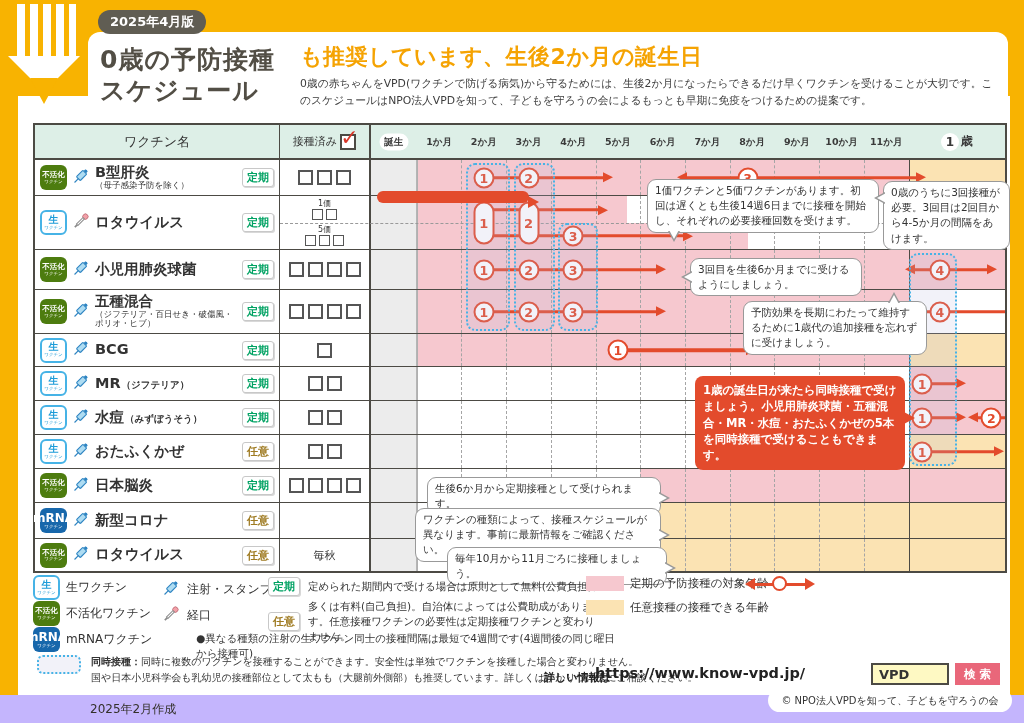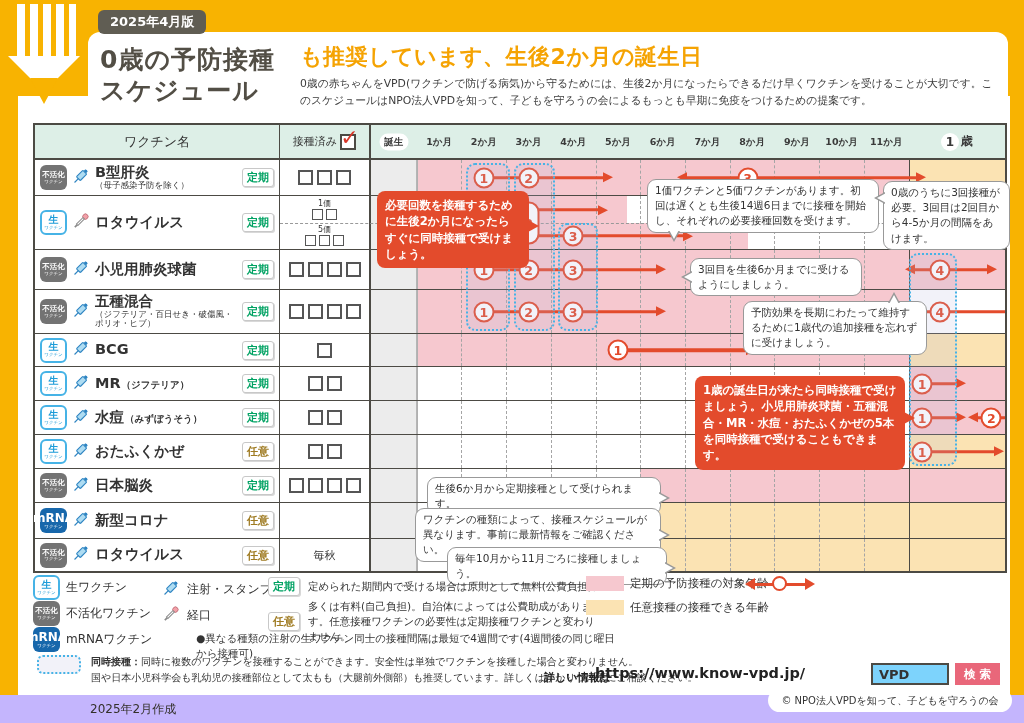--- a/index.html
+++ b/index.html
@@ -2,21 +2,21 @@
 <html><head>
 <meta charset="utf-8">
 <style>
   * { box-sizing: border-box; margin: 0; padding: 0; }
   html,body { width:1024px; height:723px; }
   body { position:relative; background:#f8b301; font-family:"DejaVu Sans","Liberation Sans",sans-serif; overflow:hidden; }
 
   
   .white-main { position:absolute; left:18px; top:96px; width:992px; height:599px; background:#fff; }
   .header-card { position:absolute; left:88px; top:32px; width:920px; height:86px; background:#fff; border-radius:12px 12px 0 0; }
-  .edition-badge { position:absolute; left:98px; top:10px; background:#605d53; color:#fff; font-size:13px; font-weight:bold; padding:3px 12px; border-radius:6px; z-index:3; }
+  .edition-badge { position:absolute; left:98px; top:10px; background:#605d53; color:#fff; font-size:13px; font-weight:bold; padding:3px 12px; border-radius:12px; z-index:3; }
   .main-title { position:absolute; left:100px; top:44px; font-size:25px; font-weight:bold; color:#524e45; line-height:1.25; letter-spacing:1px; z-index:3; }
   .headline { position:absolute; left:300px; top:42px; font-size:22px; font-weight:bold; color:#f5a302; letter-spacing:0.5px; z-index:3; }
   .intro { position:absolute; left:300px; top:76px; width:700px; font-size:10.8px; color:#3c3c3c; line-height:1.55; z-index:3; }
 
   
   .logo { position:absolute; left:0; top:0; width:88px; height:96px; background:#f8b301; z-index:2; }
   .logo .stripes { position:absolute; left:12px; top:4px; width:64px; height:52px;
     background:repeating-linear-gradient(90deg,#f8b301 0 5px,#fff 5px 13px); }
   .logo .tri-big { position:absolute; left:8px; top:56px; width:0; height:0;
     border-left:36px solid transparent; border-right:36px solid transparent; border-top:36px solid #fff; }
@@ -42,21 +42,21 @@
   .vrow:last-child { border-bottom:none; }
   .c-name { width:245px; border-right:1.5px solid #4c4a44; display:flex; align-items:center; gap:4px; padding:1px 3px 1px 5px; position:relative; z-index:2; background:#fff; }
   .c-check { width:91px; border-right:2px solid #4c4a44; display:flex; align-items:center; justify-content:center; gap:4px; position:relative; z-index:2; background:#fff; flex-direction:column; }
   .c-tl { flex:1; position:relative; overflow:hidden; }
 
   
   .tbadge { width:27px; height:25px; border-radius:6px; display:flex; flex-direction:column; align-items:center; justify-content:center; flex:none; line-height:1; }
   .tbadge .bt { font-weight:bold; }
   .tbadge .bb { font-size:4.5px; margin-top:1px; }
   .tb-live { background:#fff; border:2px solid #46b3e6; color:#1e9cd8; } .tb-live .bt { font-size:10px; }
-  .tb-inactivated { background:#737373; color:#fff; } .tb-inactivated .bt { font-size:7.5px; }
+  .tb-inactivated { background:#4d7c0f; color:#fff; } .tb-inactivated .bt { font-size:7.5px; }
   .tb-mrna { background:#1767ab; color:#fff; } .tb-mrna .bt { font-size:12px; }
 
   .ricon { width:20px; height:22px; flex:none; }
   .nameblock { flex:1; min-width:0; line-height:1.1; }
   .nm { font-size:14.5px; font-weight:bold; color:#333; }
   .nmsub { font-size:8.5px; color:#333; line-height:1.15; }
   .nmsub-inline { font-size:9.5px; font-weight:bold; margin-left:1px; }
   .catbadge { flex:none; background:#fff; border:1px solid #c8c8c8; box-shadow:1px 1px 0 #d8d8d8; border-radius:3px; font-size:11px; font-weight:bold; padding:1px 4px; margin-right:2px; }
   .cat-teiki { color:#00a263; } .cat-nini { color:#9f7b22; }
 
@@ -108,21 +108,21 @@
   .arr-demo .ci { position:absolute; left:27px; top:0; width:15px; height:15px; border-radius:50%; background:#fff; border:2.5px solid #e34b2c; }
 
   
   .notes { position:absolute; left:33px; top:653px; width:974px; height:42px; z-index:4; }
   .syncicon { position:absolute; left:4px; top:2px; width:44px; height:19px; border:2.5px dotted #46b3e6; border-radius:6px; background:rgba(185,185,220,0.18); }
   .note-line1 { position:absolute; left:58px; top:2px; font-size:10px; color:#333; }
   .note-line2 { position:absolute; left:58px; top:18px; font-size:10px; color:#333; }
   .note-bold { font-weight:bold; }
   .info-label { position:absolute; left:511px; top:17px; font-size:11px; font-weight:bold; color:#222; }
   .info-url { position:absolute; left:562px; top:12px; font-size:14.5px; font-weight:bold; color:#222; }
-  .kw-box { position:absolute; left:838px; top:10px; width:78px; height:22px; border:2px solid #4c4a44; background:#7dd3fc; font-family:inherit; font-size:13px; font-weight:bold; color:#333; padding:0 0 0 6px; }
+  .kw-box { position:absolute; left:838px; top:10px; width:78px; height:22px; border:2px solid #4c4a44; background:#fef9c3; font-family:inherit; font-size:13px; font-weight:bold; color:#333; padding:0 0 0 6px; }
   .kw-btn { position:absolute; left:922px; top:10px; width:45px; height:22px; background:#e9677a; color:#fff; border:none; font-family:inherit; font-size:11.5px; font-weight:bold; letter-spacing:4px; padding-left:4px; }
   .footband { position:absolute; left:0; top:695px; width:1024px; height:28px; background:#c4b5fd; z-index:5; }
   .made-label { position:absolute; left:90px; top:6px; font-size:12px; color:#33302a; }
   .copyright { position:absolute; left:768px; top:-6px; width:244px; height:23px; background:#fff; border-radius:12px; display:flex; align-items:center; justify-content:center; font-size:10px; color:#333; }
 
   
   svg .syr-body { fill:#aedcf2; stroke:#2f85c2; stroke-width:1.3; }
   svg .syr-line { stroke:#2f85c2; stroke-width:1.4; }
   svg .drop-bulb { fill:#f2a0a8; stroke:#c06a74; stroke-width:1; }
   svg .drop-tube { fill:#fff; stroke:#8a8a8a; stroke-width:1.2; }
@@ -710,21 +710,21 @@
           <div class="gline gl-dark" style="left: 84.7962%;"></div>
         </div>
       </div>
     </div>
 <div class="boxes-overlay">
       <div class="syncbox" style="left: 14.8276%; width: 6.91223%; top: 3px; height: 168px;"></div>
       <div class="syncbox" style="left: 22.3041%; width: 6.48903%; top: 3px; height: 168px;"></div>
       <div class="syncbox" style="left: 29.2163%; width: 6.34796%; top: 63px; height: 108px;"></div>
       <div class="syncbox" style="left: 84.232%; width: 7.47649%; top: 93px; height: 213px;"></div>
     </div>
-    <div class="callout co-red" style="left: 342px; top: 66px; width: 152px;"><span>必要回数を接種するために生後2か月になったらすぐに同時接種で受けましょう。</span><div class="tl tl-right" style="right: -10px; top: 38%; border-top: 6px solid transparent; border-bottom: 6px solid transparent; border-left: 11px solid rgb(227, 75, 44);"></div></div>
+    <div class="callout co-red" style="left: 342px; top: 66px; width: 152px;"><div class="tl tl-right" style="right: -10px; top: 38%; border-top: 6px solid transparent; border-bottom: 6px solid transparent; border-left: 11px solid rgb(227, 75, 44);"></div></div>
     <div class="callout co-white" style="left: 612px; top: 54px; width: 232px;"><span>1価ワクチンと5価ワクチンがあります。初回は遅くとも生後14週6日までに接種を開始し、それぞれの必要接種回数を受けます。</span><div class="tl tl-bl" style="left: 20px; bottom: -10px; border-left: 6px solid transparent; border-right: 6px solid transparent; border-top: 11px solid rgb(153, 153, 153);"></div><div class="tl tl-bl" style="left: 20px; bottom: -7px; border-left: 6px solid transparent; border-right: 6px solid transparent; border-top: 11px solid rgb(255, 255, 255);"></div></div>
     <div class="callout co-white" style="left: 848px; top: 56px; width: 127px;"><span>0歳のうちに3回接種が必要。3回目は2回目から4-5か月の間隔をあけます。</span><div class="tl tl-tl" style="left: -10px; top: 10px; border-top: 6px solid transparent; border-bottom: 6px solid transparent; border-right: 11px solid rgb(153, 153, 153);"></div><div class="tl tl-tl" style="left: -7px; top: 10px; border-top: 6px solid transparent; border-bottom: 6px solid transparent; border-right: 11px solid rgb(255, 255, 255);"></div></div>
     <div class="callout co-white" style="left: 655px; top: 133px; width: 172px;"><span>3回目を生後6か月までに受けるようにしましょう。</span><div class="tl tl-left" style="left: -10px; top: 34%; border-top: 6px solid transparent; border-bottom: 6px solid transparent; border-right: 11px solid rgb(153, 153, 153);"></div><div class="tl tl-left" style="left: -7px; top: 34%; border-top: 6px solid transparent; border-bottom: 6px solid transparent; border-right: 11px solid rgb(255, 255, 255);"></div></div>
     <div class="callout co-white" style="left: 708px; top: 176px; width: 184px;"><span>予防効果を長期にわたって維持するために1歳代の追加接種を忘れずに受けましょう。</span><div class="tl tl-tr" style="right: 26px; top: -10px; border-left: 6px solid transparent; border-right: 6px solid transparent; border-bottom: 11px solid rgb(153, 153, 153);"></div><div class="tl tl-tr" style="right: 26px; top: -7px; border-left: 6px solid transparent; border-right: 6px solid transparent; border-bottom: 11px solid rgb(255, 255, 255);"></div></div>
     <div class="callout co-red" style="left: 660px; top: 251px; width: 210px;"><span>1歳の誕生日が来たら同時接種で受けましょう。小児用肺炎球菌・五種混合・MR・水痘・おたふくかぜの5本を同時接種で受けることもできます。</span><div class="tl tl-right" style="right: -10px; top: 38%; border-top: 6px solid transparent; border-bottom: 6px solid transparent; border-left: 11px solid rgb(227, 75, 44);"></div></div>
     <div class="callout co-white" style="left: 392px; top: 352px; width: 234px;"><span>生後6か月から定期接種として受けられます。</span><div class="tl tl-right" style="right: -10px; top: 38%; border-top: 6px solid transparent; border-bottom: 6px solid transparent; border-left: 11px solid rgb(153, 153, 153);"></div><div class="tl tl-right" style="right: -7px; top: 38%; border-top: 6px solid transparent; border-bottom: 6px solid transparent; border-left: 11px solid rgb(255, 255, 255);"></div></div>
     <div class="callout co-white" style="left: 380px; top: 383px; width: 246px;"><span>ワクチンの種類によって、接種スケジュールが異なります。事前に最新情報をご確認ください。</span><div class="tl tl-right" style="right: -10px; top: 38%; border-top: 6px solid transparent; border-bottom: 6px solid transparent; border-left: 11px solid rgb(153, 153, 153);"></div><div class="tl tl-right" style="right: -7px; top: 38%; border-top: 6px solid transparent; border-bottom: 6px solid transparent; border-left: 11px solid rgb(255, 255, 255);"></div></div>
     <div class="callout co-white" style="left: 412px; top: 422px; width: 220px;"><span>毎年10月から11月ごろに接種しましょう。</span><div class="tl tl-right" style="right: -10px; top: 38%; border-top: 6px solid transparent; border-bottom: 6px solid transparent; border-left: 11px solid rgb(153, 153, 153);"></div><div class="tl tl-right" style="right: -7px; top: 38%; border-top: 6px solid transparent; border-bottom: 6px solid transparent; border-left: 11px solid rgb(255, 255, 255);"></div></div>
   </div>
 

